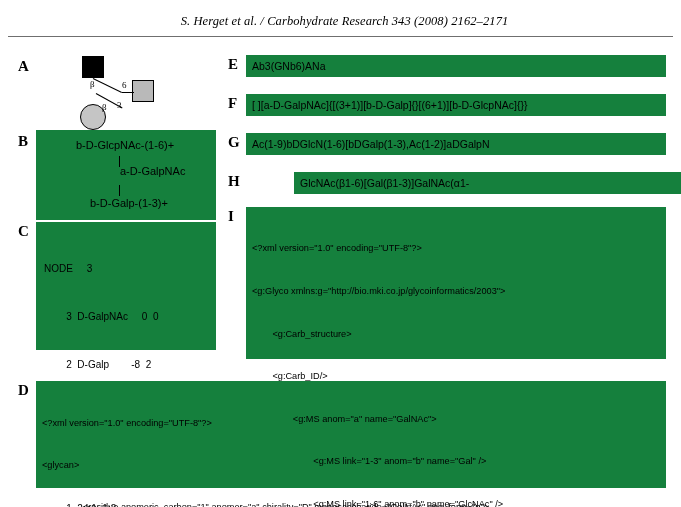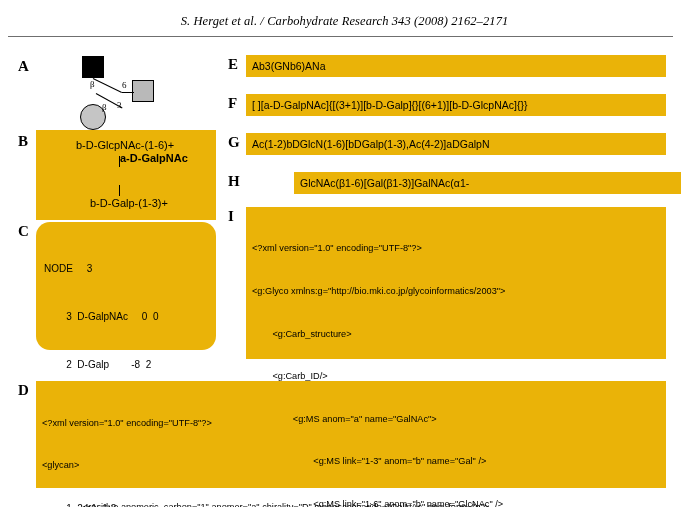--- a/index.html
+++ b/index.html
@@ -44,21 +44,21 @@
   .panel-letter {
     position: absolute;
     font-family: "Liberation Serif", serif;
     font-weight: bold;
     font-size: 15px;
     color: #000;
   }
 
   .box {
     position: absolute;
-    background: #eab308;
+    background: #15803d;
     box-sizing: border-box;
   }
   .code {
     font-family: "Liberation Sans", sans-serif;
     font-size: 9.5px;
     color: #000;
     white-space: pre;
     line-height: 11.5px;
   }
   .mono-line {
@@ -134,27 +134,27 @@
     <div class="glabel" style="left:30px; top:27px;">β</div>
     <div class="glabel" style="left:62px; top:28px;">6</div>
     <div class="glabel" style="left:57px; top:48px;">3</div>
     <div class="glabel" style="left:42px; top:50px;">β</div>
   </div>
 
   <div class="panel-letter" style="left:18px; top:133px;">B</div>
   <div class="box" style="left:36px; top:130px; width:180px; height:90px;">
     <div class="bline" style="left:8px; top:9px;">b-D-GlcpNAc-(1-6)+</div>
     <div class="vbar" style="left:83px; top:26px; height:11px;"></div>
-    <div class="bline" style="left:52px; top:22px;font-weight:bold;">a-D-GalpNAc</div>
+    <div class="bline" style="left:52px; top:35px;">a-D-GalpNAc</div>
     <div class="vbar" style="left:83px; top:55px; height:11px;"></div>
     <div class="bline" style="left:22px; top:67px;">b-D-Galp-(1-3)+</div>
   </div>
 
   <div class="panel-letter" style="left:18px; top:223px;">C</div>
-  <div class="box" style="left:36px; top:222px; width:180px; height:128px;border-radius:14px;">
+  <div class="box" style="left:36px; top:222px; width:180px; height:128px;">
     <div class="code" style="position:absolute; left:8px; top:7px; line-height:16px; font-size:10px;">
       <div>NODE     3</div>
       <div>        3  D-GalpNAc     0  0</div>
       <div>        2  D-Galp        -8  2</div>
       <div>        3  D-GlcpNAc     -8 -2</div>
       <div>EDGE     2</div>
       <div>        1  2:b1  1:3</div>
       
     </div>
   </div>
@@ -177,21 +177,21 @@
     <div class="mono-line" style="position:absolute; left:6px; top:5px;">Ab3(GNb6)ANa</div>
   </div>
 
   <div class="panel-letter" style="left:228px; top:95px;">F</div>
   <div class="box" style="left:246px; top:94px; width:420px; height:22px;">
     <div class="mono-line" style="position:absolute; left:6px; top:5px;">[ ][a-D-GalpNAc]{[(3+1)][b-D-Galp]{}[(6+1)][b-D-GlcpNAc]{}}</div>
   </div>
 
   <div class="panel-letter" style="left:228px; top:134px;">G</div>
   <div class="box" style="left:246px; top:133px; width:420px; height:22px;">
-    <div class="mono-line" style="position:absolute; left:6px; top:5px;">Ac(1-2)bDGlcN(1-6)[bDGalp(1-3),Ac(4-2)]aDGalpN</div>
+    <div class="mono-line" style="position:absolute; left:6px; top:5px;">Ac(1-9)bDGlcN(1-6)[bDGalp(1-3),Ac(1-2)]aDGalpN</div>
   </div>
 
   <div class="panel-letter" style="left:228px; top:173px;">H</div>
   <div class="box" style="left:246px; top:172px; width:420px; height:22px;margin-left:48px;">
     <div class="mono-line" style="position:absolute; left:6px; top:5px;">GlcNAc(β1-6)[Gal(β1-3)]GalNAc(α1-</div>
   </div>
 
   <div class="panel-letter" style="left:228px; top:208px;">I</div>
   <div class="box" style="left:246px; top:207px; width:420px; height:152px;">
     <div class="code" style="position:absolute; left:6px; top:6px; line-height:14.2px; font-size:9.2px;">

